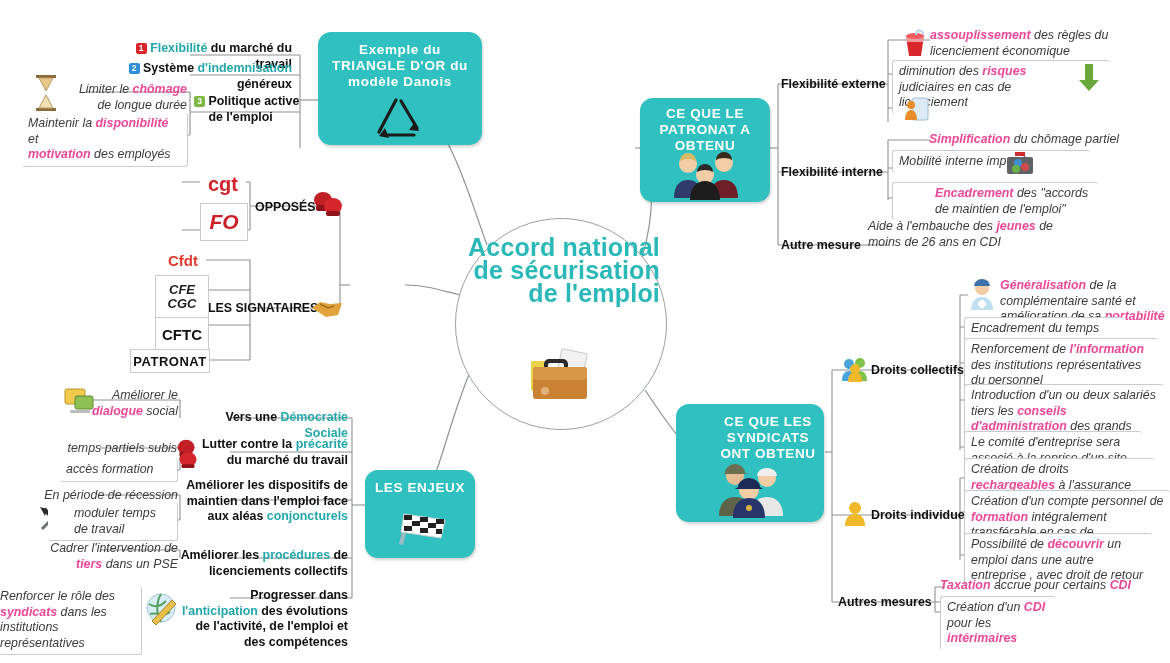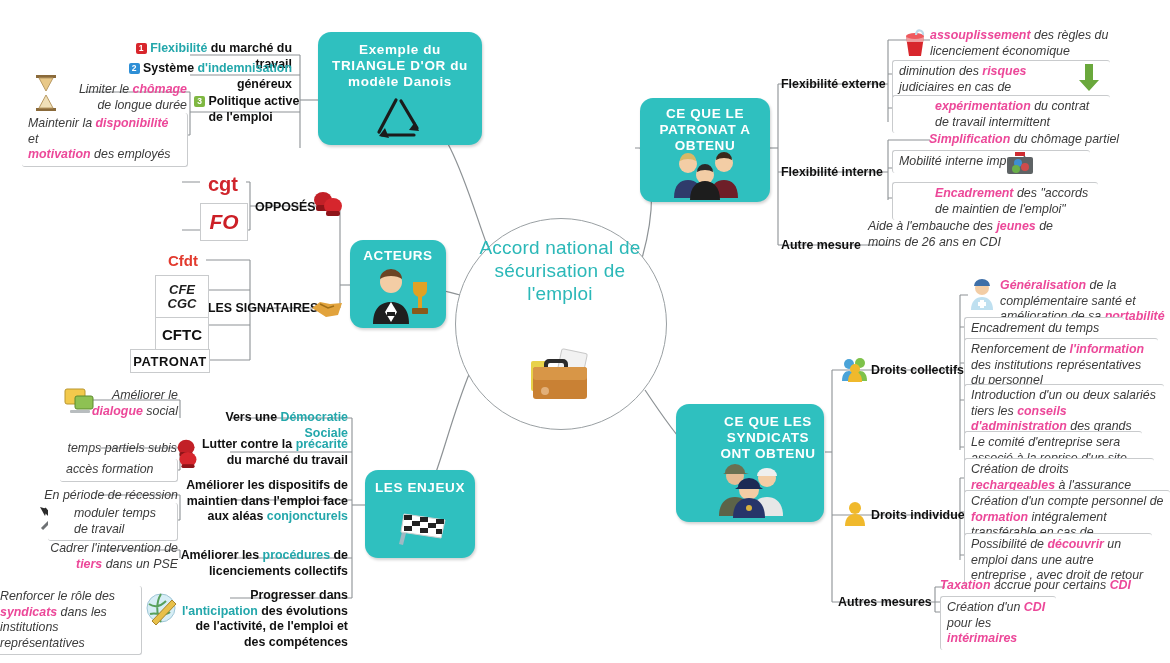--- a/index.html
+++ b/index.html
@@ -4,22 +4,22 @@
 <style>
   html,body{margin:0;padding:0;background:#ffffff;}
   body{width:1170px;height:663px;position:relative;overflow:hidden;
        font-family:"Liberation Sans","DejaVu Sans",sans-serif;color:#1a1a1a;}
   #canvas{position:absolute;inset:0;}
   svg.wires{position:absolute;left:0;top:0;width:1170px;height:663px;pointer-events:none;}
 
   
   .hub{position:absolute;left:455px;top:218px;width:210px;height:210px;border-radius:50%;
        border:1.3px solid #9aa0a3;background:#fff;}
-  .hub-title{position:absolute;left:460px;top:236px;width:200px;text-align:center;
-       color:#2bb8b8;font-weight:normal;font-size:19px;line-height:23px;letter-spacing:.2px;}
+  .hub-title{position:absolute;left:460px;top:236px;width:200px;text-align:right;
+       color:#2bb8b8;font-weight:bold;font-size:25px;line-height:23px;letter-spacing:.2px;}
   .hub-ico{position:absolute;left:525px;top:345px;width:70px;height:62px;}
 
   
   .teal{position:absolute;background:#2fc0bf;border-radius:13px;
         box-shadow:1px 2px 3px rgba(0,0,0,.18);}
   .teal .lbl{color:#ffffff;font-weight:bold;text-align:center;letter-spacing:.6px;
         line-height:16px;font-size:13.5px;}
 
   
   .n{position:absolute;font-size:12.4px;line-height:15.5px;color:#1e1e1e;}
@@ -105,33 +105,20 @@
       <g fill="none" stroke="#1b1b1b" stroke-width="3.2" stroke-linecap="round">
         <path d="M31 8 L14 40"></path>
           <path d="M36 9 L52 36"></path>
           <path d="M17 43 L49 43"></path>
       </g>
       <path d="M50 30 l4 9 l-10 -1 z" fill="#1b1b1b"></path>
       <path d="M20 36 l-6 8 l10 2 z" fill="#1b1b1b"></path>
     </svg>
   </div>
 
-  <div class="teal" style="left:350px;top:240px;width:96px;height:88px;">
-    <div class="lbl" style="padding:8px 4px 0;">ACTEURS</div>
-    <svg viewBox="0 0 70 58" style="position:absolute;left:13px;top:28px;width:70px;height:58px;">
-      <ellipse cx="28" cy="14" rx="11" ry="11" fill="#f3cda5"></ellipse>
-      <path d="M17 11 a11 10 0 0 1 22 0 a14 8 0 0 0 -22 0z" fill="#6b4423"></path>
-      <path d="M10 56 c0-16 8-22 18-22 s18 6 18 22z" fill="#1f1f1f"></path>
-      <path d="M28 34 l-6 10 l6 10 l6-10z" fill="#fff"></path>
-      <rect x="24" y="44" width="8" height="4" fill="#1f1f1f"></rect>
-      <path d="M50 14 h14 v8 a7 7 0 0 1-14 0z" fill="#e0a225"></path>
-      <rect x="55" y="28" width="4" height="12" fill="#e0a225"></rect>
-      <rect x="49" y="40" width="16" height="6" rx="1" fill="#8a5a1b"></rect>
-    </svg>
-  </div>
 
   <div class="teal" style="left:640px;top:98px;width:130px;height:104px;">
     <div class="lbl" style="padding:8px 6px 0;">CE QUE LE PATRONAT A OBTENU</div>
     <svg viewBox="0 0 90 50" style="position:absolute;left:22px;top:52px;width:90px;height:50px;">
       <circle cx="26" cy="14" r="9" fill="#f3cda5"></circle>
         <path d="M18 11a8 8 0 0 1 16 0 a10 5 0 0 0-16 0z" fill="#d9b866"></path>
       <path d="M12 48c0-13 6-18 14-18s14 5 14 18z" fill="#2f3b6b"></path>
       <circle cx="62" cy="13" r="9" fill="#f3cda5"></circle>
         <path d="M54 10a8 8 0 0 1 16 0 a10 5 0 0 0-16 0z" fill="#3a2a1c"></path>
       <path d="M48 48c0-13 6-18 14-18s14 5 14 18z" fill="#6e1f28"></path>
@@ -314,23 +301,20 @@
     <span>diminution des </span><span class="hl">risques</span><span> judiciaires en cas de licenciement</span>
   </div>
   <svg class="ico" viewBox="0 0 22 30" style="left:1078px;top:62px;width:22px;height:30px;">
     <path d="M7 2 h8 v16 h6 l-10 11 l-10 -11 h6z" fill="#6aa83c"></path>
   </svg>
   <svg class="ico" viewBox="0 0 26 28" style="left:904px;top:96px;width:26px;height:28px;">
     <rect x="8" y="2" width="16" height="22" rx="2" fill="#dbeaf4" stroke="#9fc0d4"></rect>
     <circle cx="7" cy="9" r="4" fill="#e98c2a"></circle>
       <path d="M1 24 c0-7 3-10 6-10 s6 3 6 10z" fill="#e98c2a"></path>
   </svg>
-  <div class="card it" style="left:892px;top:95px;width:218px;border-right:none;border-bottom:none;padding-left:42px;">
-    <span class="hl">expérimentation</span><span> du contrat de travail intermittent</span>
-  </div>
 
   <div class="n it" style="left:892px;top:132px;width:220px;margin-left:37px;">
     <span class="hl">Simplification</span><span> du chômage partiel</span>
   </div>
   <div class="card it" style="left:892px;top:150px;width:198px;border-right:none;border-bottom:none;">Mobilité interne imposée</div>
   <svg class="ico" viewBox="0 0 30 26" style="left:1005px;top:150px;width:30px;height:26px;">
     <rect x="10" y="2" width="10" height="4" fill="#cf2c31"></rect>
     <rect x="2" y="7" width="26" height="17" rx="2" fill="#5e6365"></rect>
     <circle cx="13" cy="13" r="4" fill="#3d8fd1"></circle>
       <circle cx="11" cy="19" r="4" fill="#6ab04a"></circle>

